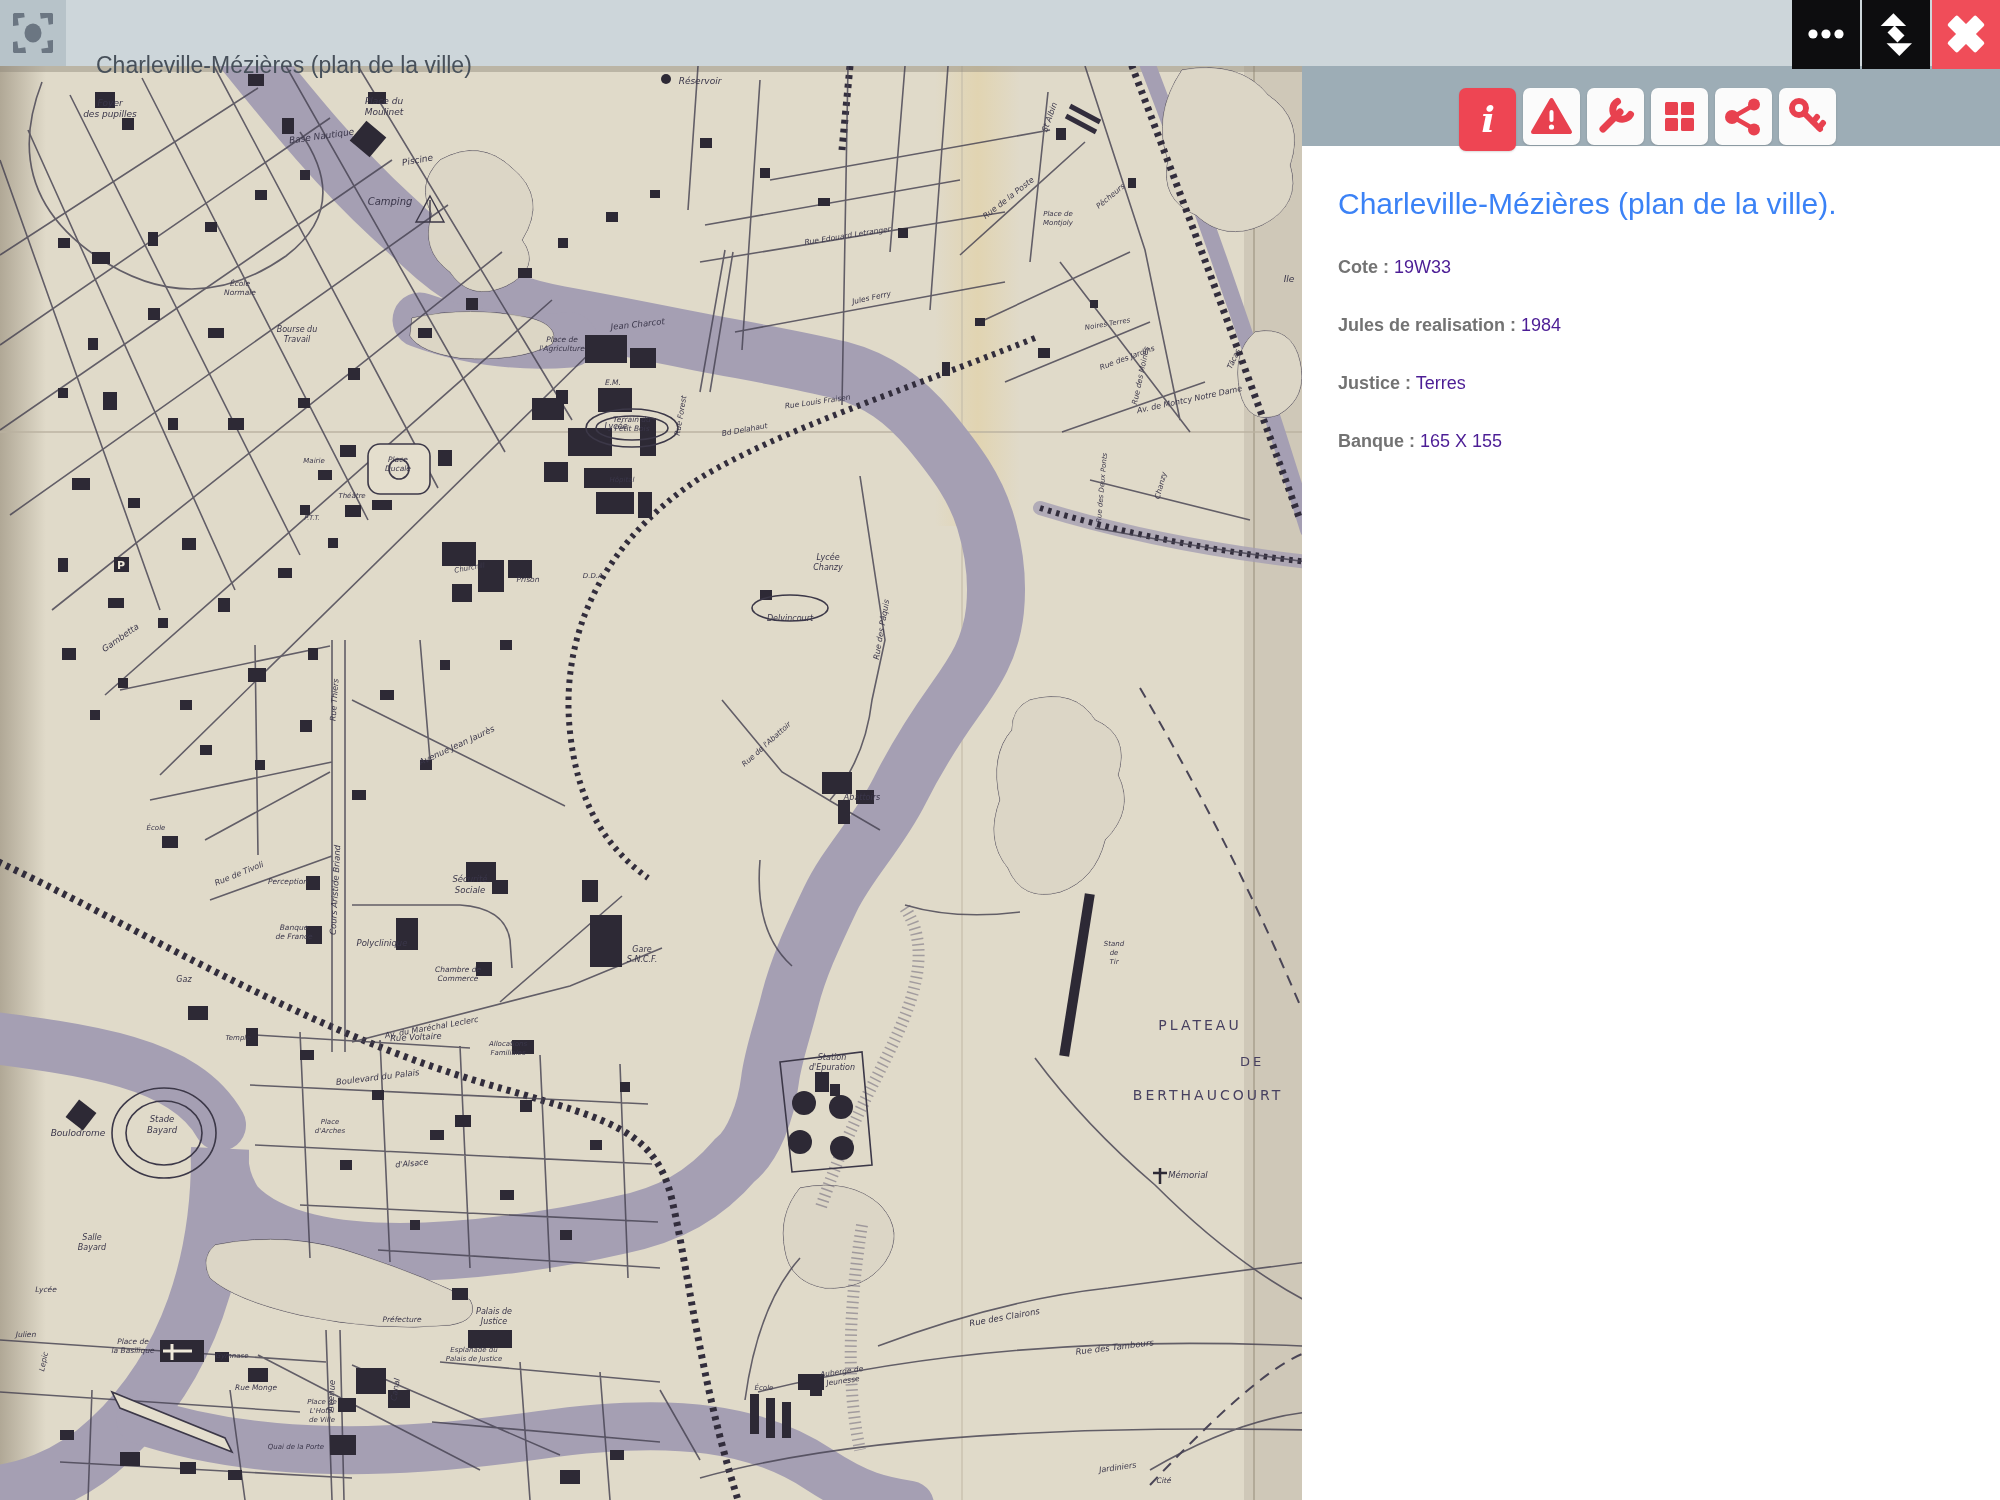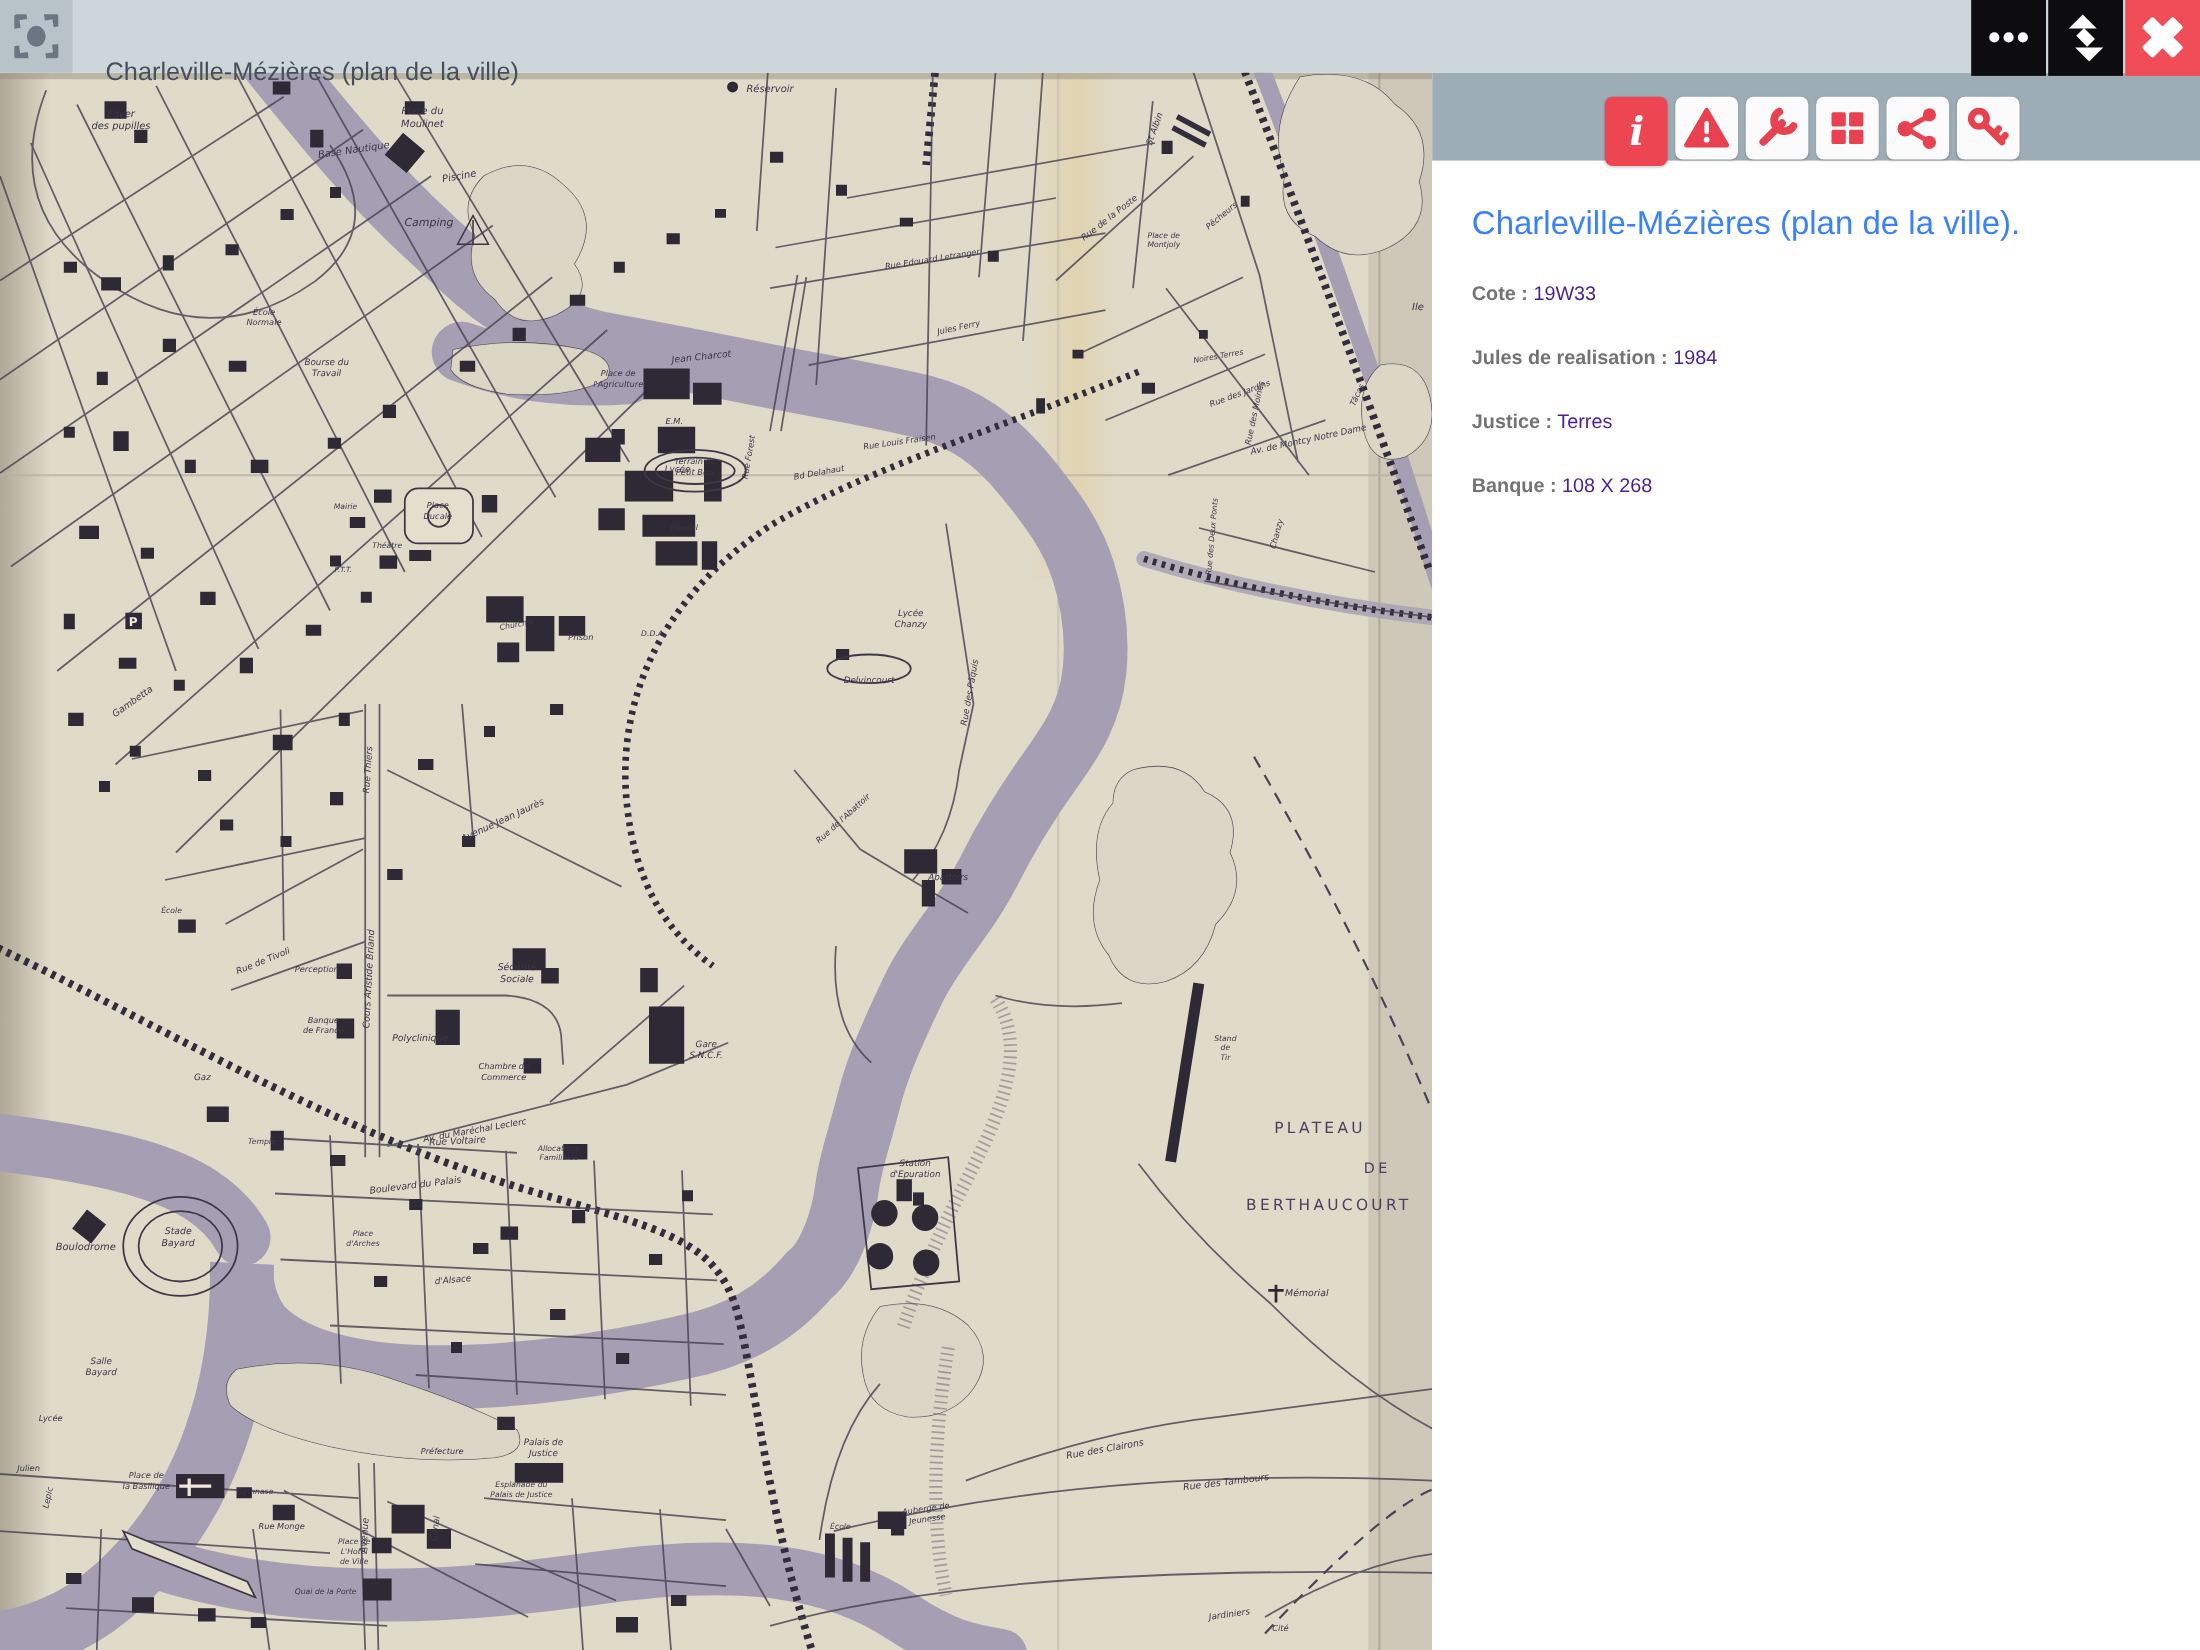--- a/index.html
+++ b/index.html
@@ -405,18 +405,18 @@
         </span>
       </button>
     </div>
 
     <div id="panel-content">
       <h1 id="panel-title">Charleville-Mézières (plan de la ville).</h1>
       <div id="meta-list">
           <div class="meta"><span class="k">Cote :</span><span class="v"> 19W33</span></div>
           <div class="meta"><span class="k">Jules de realisation :</span><span class="v"> 1984</span></div>
           <div class="meta"><span class="k">Justice :</span><span class="v"> Terres</span></div>
-          <div class="meta"><span class="k">Banque :</span><span class="v"> 108 X 268</span></div>
+          <div class="meta"><span class="k">Banque :</span><span class="v"> 165 X 155</span></div>
         </div>
     </div>
   </div>
 
 </div>
 
 </body></html>

